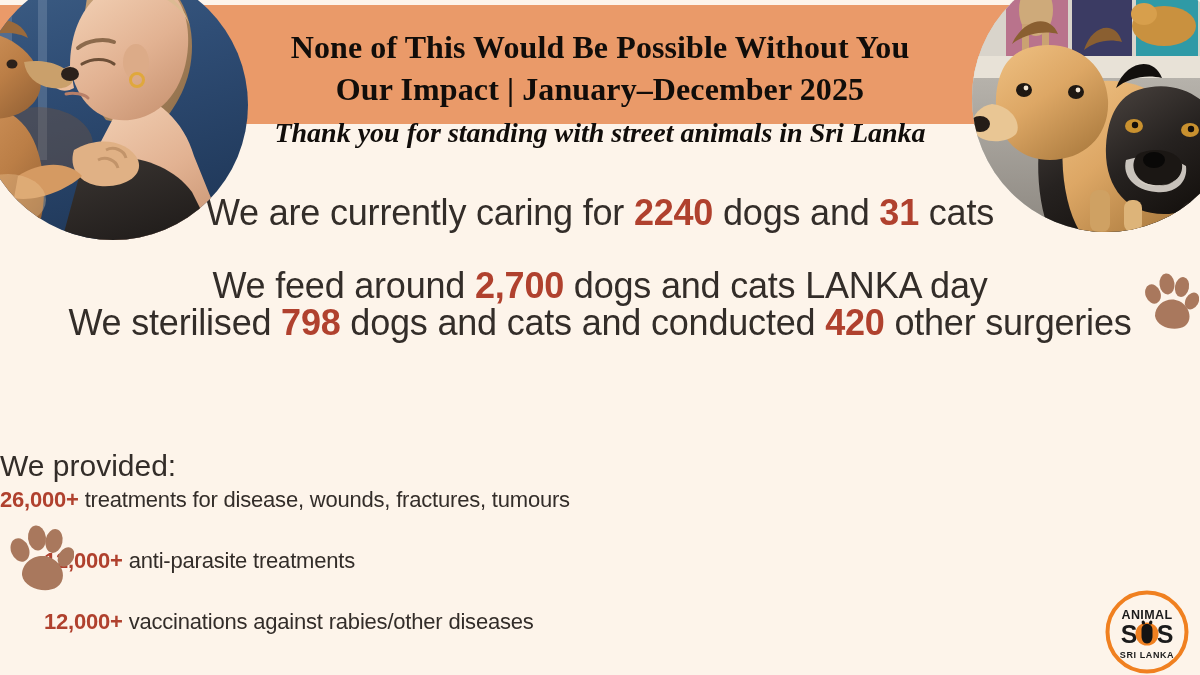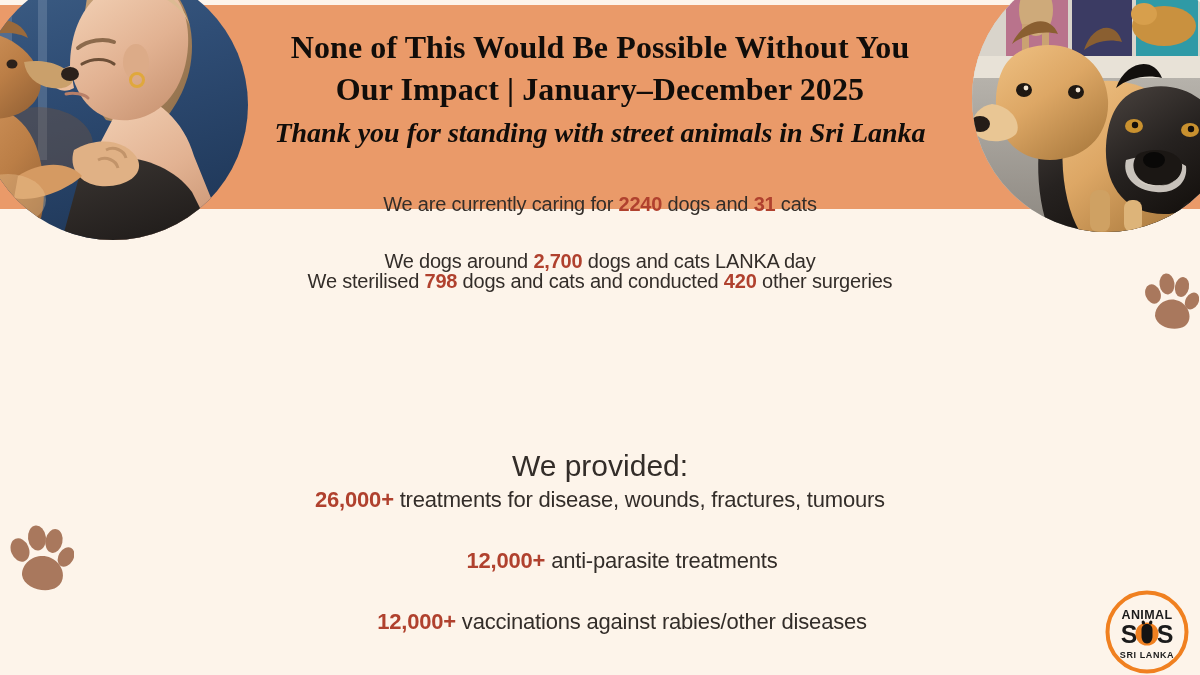--- a/index.html
+++ b/index.html
@@ -22,21 +22,21 @@
     background: #fdf4ea;
     overflow: hidden;
   }
 
   
   .banner {
     position: absolute;
     left: 0;
     top: 5px;
     width: 1200px;
-    height: 204px;
+    height: 119px;
     background: #ea9a69;
     z-index: 1;
   }
   .banner-inner {
     position: absolute;
     left: 200px;
     top: 0;
     width: 800px;
     height: 168px;
     display: flex;
@@ -90,21 +90,21 @@
   .stats {
     position: absolute;
     left: 0;
     top: 178px;
     width: 1200px;
     z-index: 2;
     text-align: center;
   }
   .stat-line {
     font-family: "Liberation Sans", sans-serif;
-    font-size: 20px;
+    font-size: 36px;
     color: #332d29;
     line-height: 1.03;
     white-space: nowrap;
     letter-spacing: -0.2px;
   }
   .stat-line.l1 { margin: 0 0 0 0;   padding-top: 16px; }
   .stat-line.l2 { margin-top: 36px; }
   .stat-line.l3 { margin-top: 36px; font-size: 30.5px; }
   .stat-line.l4 { }
 
@@ -113,21 +113,20 @@
     font-weight: bold;
   }
 
   
   .provided {
     position: absolute;
     left: 0;
     top: 450px;
     width: 1200px;
     z-index: 2;
-    text-align: center;
   }
   .provided-head {
     font-family: "Liberation Sans", sans-serif;
     font-size: 30px;
     color: #332d29;
     line-height: 1.05;
     white-space: nowrap;
   }
   .provided-line {
     font-family: "Liberation Sans", sans-serif;
@@ -324,21 +323,21 @@
       <circle cx="219" cy="165" r="3.2" fill="#140f0b"></circle>
 
       <rect x="118" y="226" width="20" height="42" rx="8" fill="#cfa163"></rect>
       <rect x="152" y="236" width="18" height="32" rx="8" fill="#ddb479"></rect>
       <rect x="210" y="238" width="20" height="30" rx="8" fill="#231f1c"></rect>
     </svg>
   </div>
 
   <div class="stats">
     <div class="stat-line l1"><span>We are currently caring for </span><span class="num">2240</span><span> dogs and </span><span class="num">31</span><span> cats</span></div>
-    <div class="stat-line l2"><span>We dogs around </span><span class="num">2,700</span><span> dogs and cats LANKA day</span></div>
+    <div class="stat-line l2"><span>We feed around </span><span class="num">2,700</span><span> dogs and cats LANKA day</span></div>
     <div class="stat-line l4"><span>We sterilised </span><span class="num">798</span><span> dogs and cats and conducted </span><span class="num">420</span><span> other surgeries</span></div>
   </div>
 
   <div class="provided">
     <div class="provided-head">We provided:</div>
     <div class="provided-line pl1"><span class="num">26,000+</span><span> treatments for disease, wounds, fractures, tumours</span></div>
     <div class="provided-line pl2"><span class="num">12,000+</span><span> anti-parasite treatments</span></div>
     <div class="provided-line pl3"><span class="num">12,000+</span><span> vaccinations against rabies/other diseases</span></div>
   </div>
 

